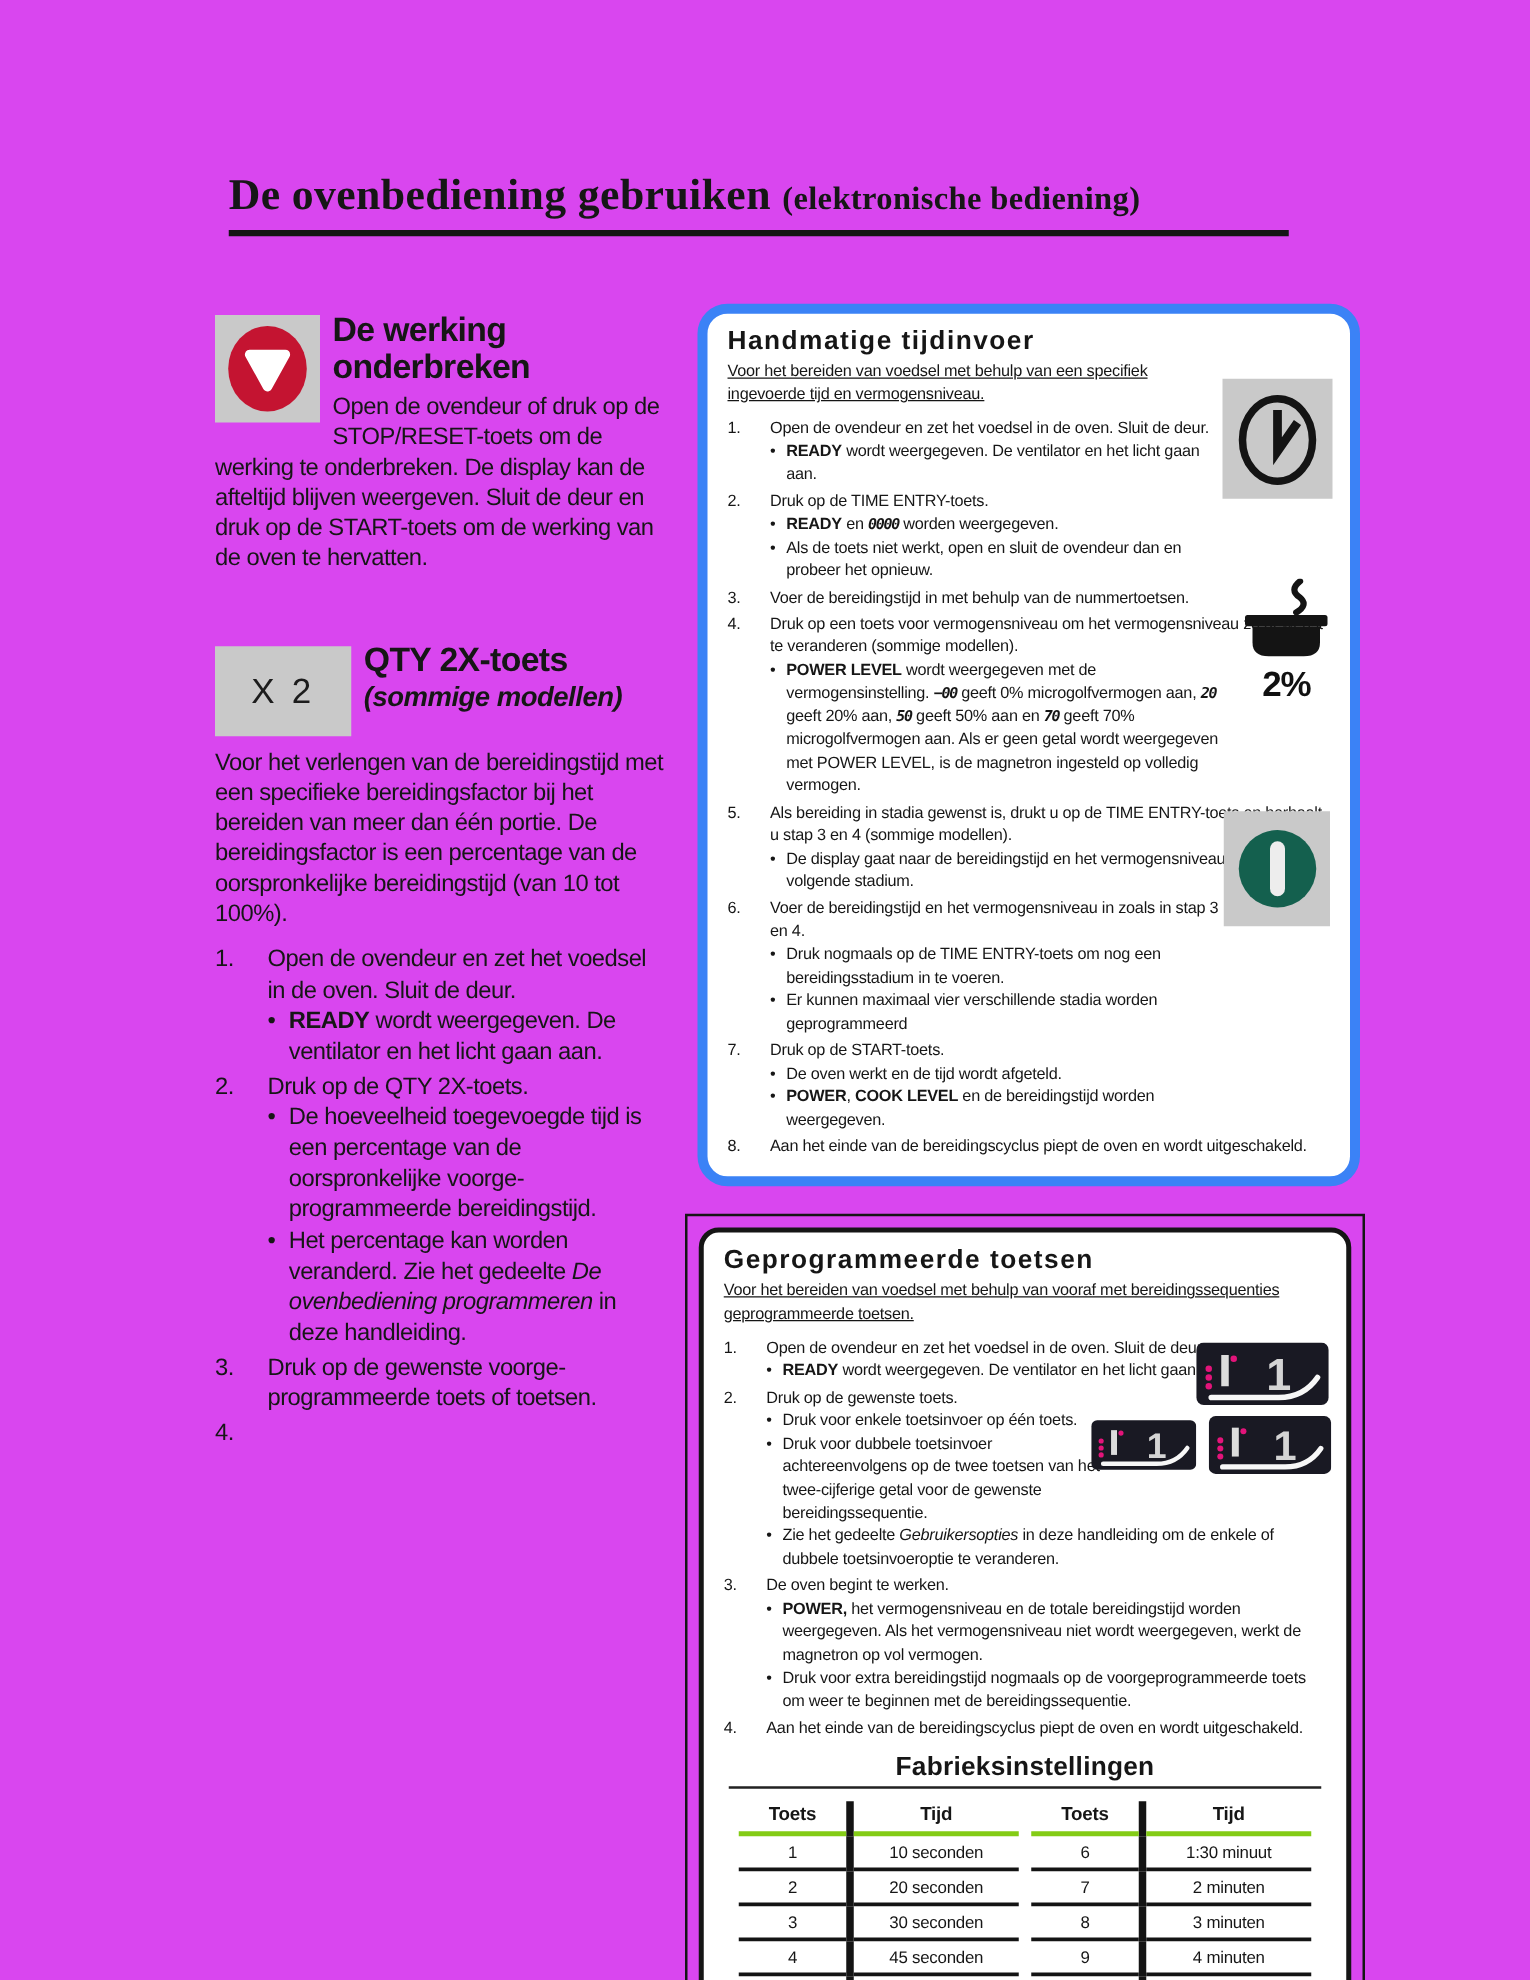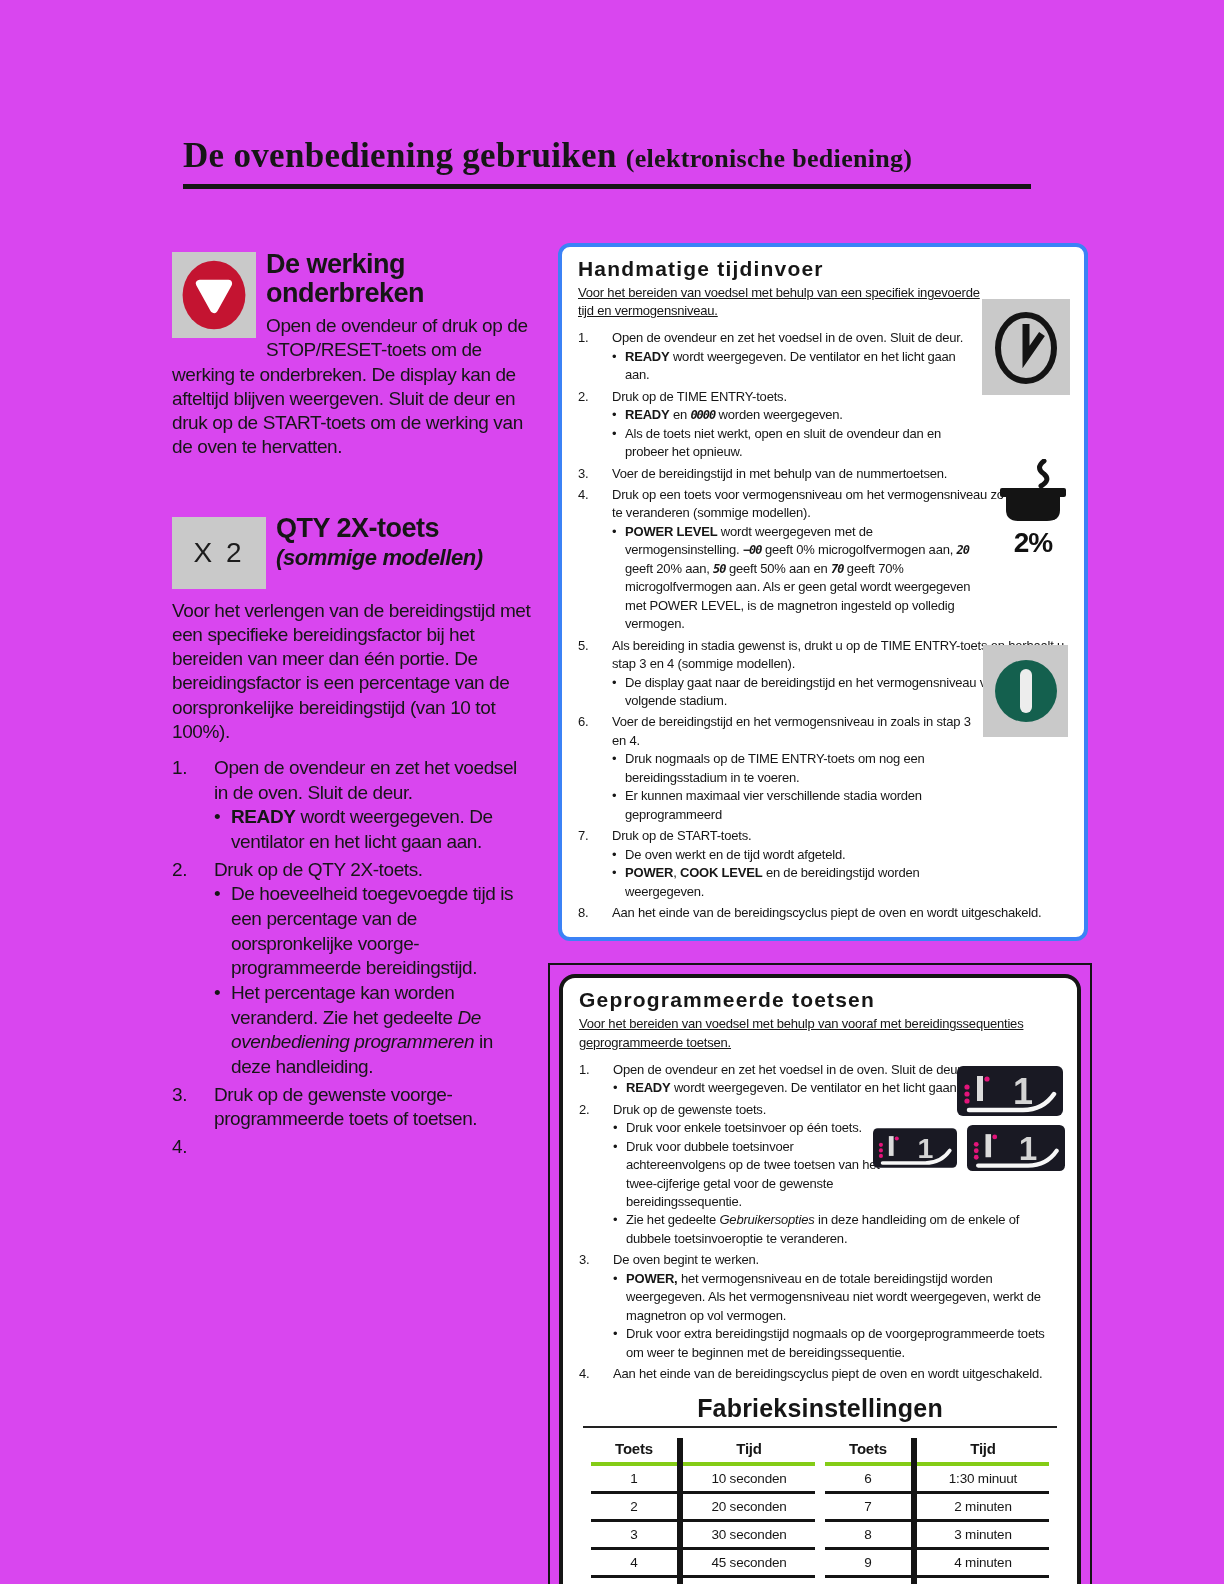--- a/index.html
+++ b/index.html
@@ -11,38 +11,38 @@
   .pagehead h1{font-family:"Liberation Serif",serif;font-size:35px;font-weight:bold;margin:0;letter-spacing:.3px;}
   .pagehead .suffix{font-size:26px;font-weight:bold;}
 
   
   .col-left{position:absolute;left:172px;top:248px;width:362px;letter-spacing:-.4px;}
   .iconbox{background:#c9c9c9;}
   .stopbox{float:left;width:84px;height:86px;margin:2px 10px 6px 0;display:flex;align-items:center;justify-content:center;}
   .stop-sec h2{font-size:27px;line-height:1.08;margin:2px 0 6px;letter-spacing:-.5px;}
   .lbody{font-size:19px;line-height:1.27;margin:0;}
   .qty-sec{margin-top:54px;}
-  .qtybox{float:left;width:94px;height:72px;margin:4px 10px 6px 0;display:flex;align-items:center;justify-content:center;
+  .qtybox{float:left;width:109px;height:72px;margin:4px 10px 6px 0;display:flex;align-items:center;justify-content:center;
           font-size:28px;letter-spacing:3px;color:#1c1c1c;}
   .qty-h{font-size:27px;margin:0;letter-spacing:-.5px;}
   .qty-sub{font-size:22px;font-weight:bold;font-style:italic;margin:1px 0 8px;}
   .qty-body{clear:left;padding-top:4px;}
   .steps{margin-top:12px;}
   .step{display:flex;margin-bottom:3px;}
   .num{flex:none;}
   .sbody{flex:1;min-width:0;}
   .bullet{display:flex;}
   .bm{flex:none;width:15px;}
   .l-steps{font-size:19px;line-height:1.3;}
   .l-steps .num{width:42px;}
   .l-steps .bullet .bm{width:17px;}
 
   
   .col-right{position:absolute;left:558px;top:243px;width:530px;letter-spacing:-.2px;}
-  .box{border:4px solid #3b82f6;border-radius:12px;background:#fff;position:relative;}
+  .box{border:8px solid #3b82f6;border-radius:24px;background:#fff;position:relative;}
   .box1{padding:8px 16px 12px;}
   .box h3{font-size:21px;margin:2px 0 3px;letter-spacing:1.2px;}
   .intro{font-size:13px;line-height:1.4;margin:0 0 9px;text-decoration:underline;}
   .b-steps{font-size:13px;line-height:1.42;margin-top:0;}
   .b-steps .num{width:34px;}
   .b-steps .bullet .bm{width:13px;}
   .pr90{padding-right:88px;}
   .pr185{padding-right:178px;}
 
   .r-b{font-weight:bold;}
@@ -56,21 +56,21 @@
   .icon-pot .pct{font-size:28px;font-weight:bold;letter-spacing:-1px;margin-top:0;color:#111;}
   .icon-start{position:absolute;top:398px;right:16px;width:85px;height:92px;background:#c9c9c9;
               display:flex;align-items:center;justify-content:center;}
 
   
   .box2outer{border:2px solid #151515;margin:22px 0 0 -10px;width:544px;padding:9px;box-sizing:border-box;}
   .box2{border:4px solid #151515;border-radius:16px;padding:8px 16px 14px;position:relative;}
   .key-single{position:absolute;top:88px;right:14px;}
   .key-pair{position:absolute;top:146px;right:12px;display:flex;gap:10px;}
 
-  .fab-h{text-align:center;font-size:25px;font-weight:bold;margin-top:10px;letter-spacing:.2px;}
+  .fab-h{text-align:center;font-size:21px;font-weight:bold;margin-top:10px;letter-spacing:.2px;}
   .fab-rule{border-top:2px solid #222;margin:3px 4px 10px;}
   .fab-tables{display:flex;justify-content:space-between;padding:0 12px 2px;}
   table{border-collapse:collapse;width:224px;text-align:center;table-layout:fixed;}
   th{font-size:15px;padding:2px 0 5px;}
   td{font-size:13.5px;padding:5px 0;}
   .ck{width:86px;}
   th.ck,td.ck{border-right:6px solid #141414;}
   thead th{border-bottom:4px solid #84cc16;}
   tbody td{border-bottom:3px solid #141414;}
   tbody tr:last-child td{border-bottom:none;}

